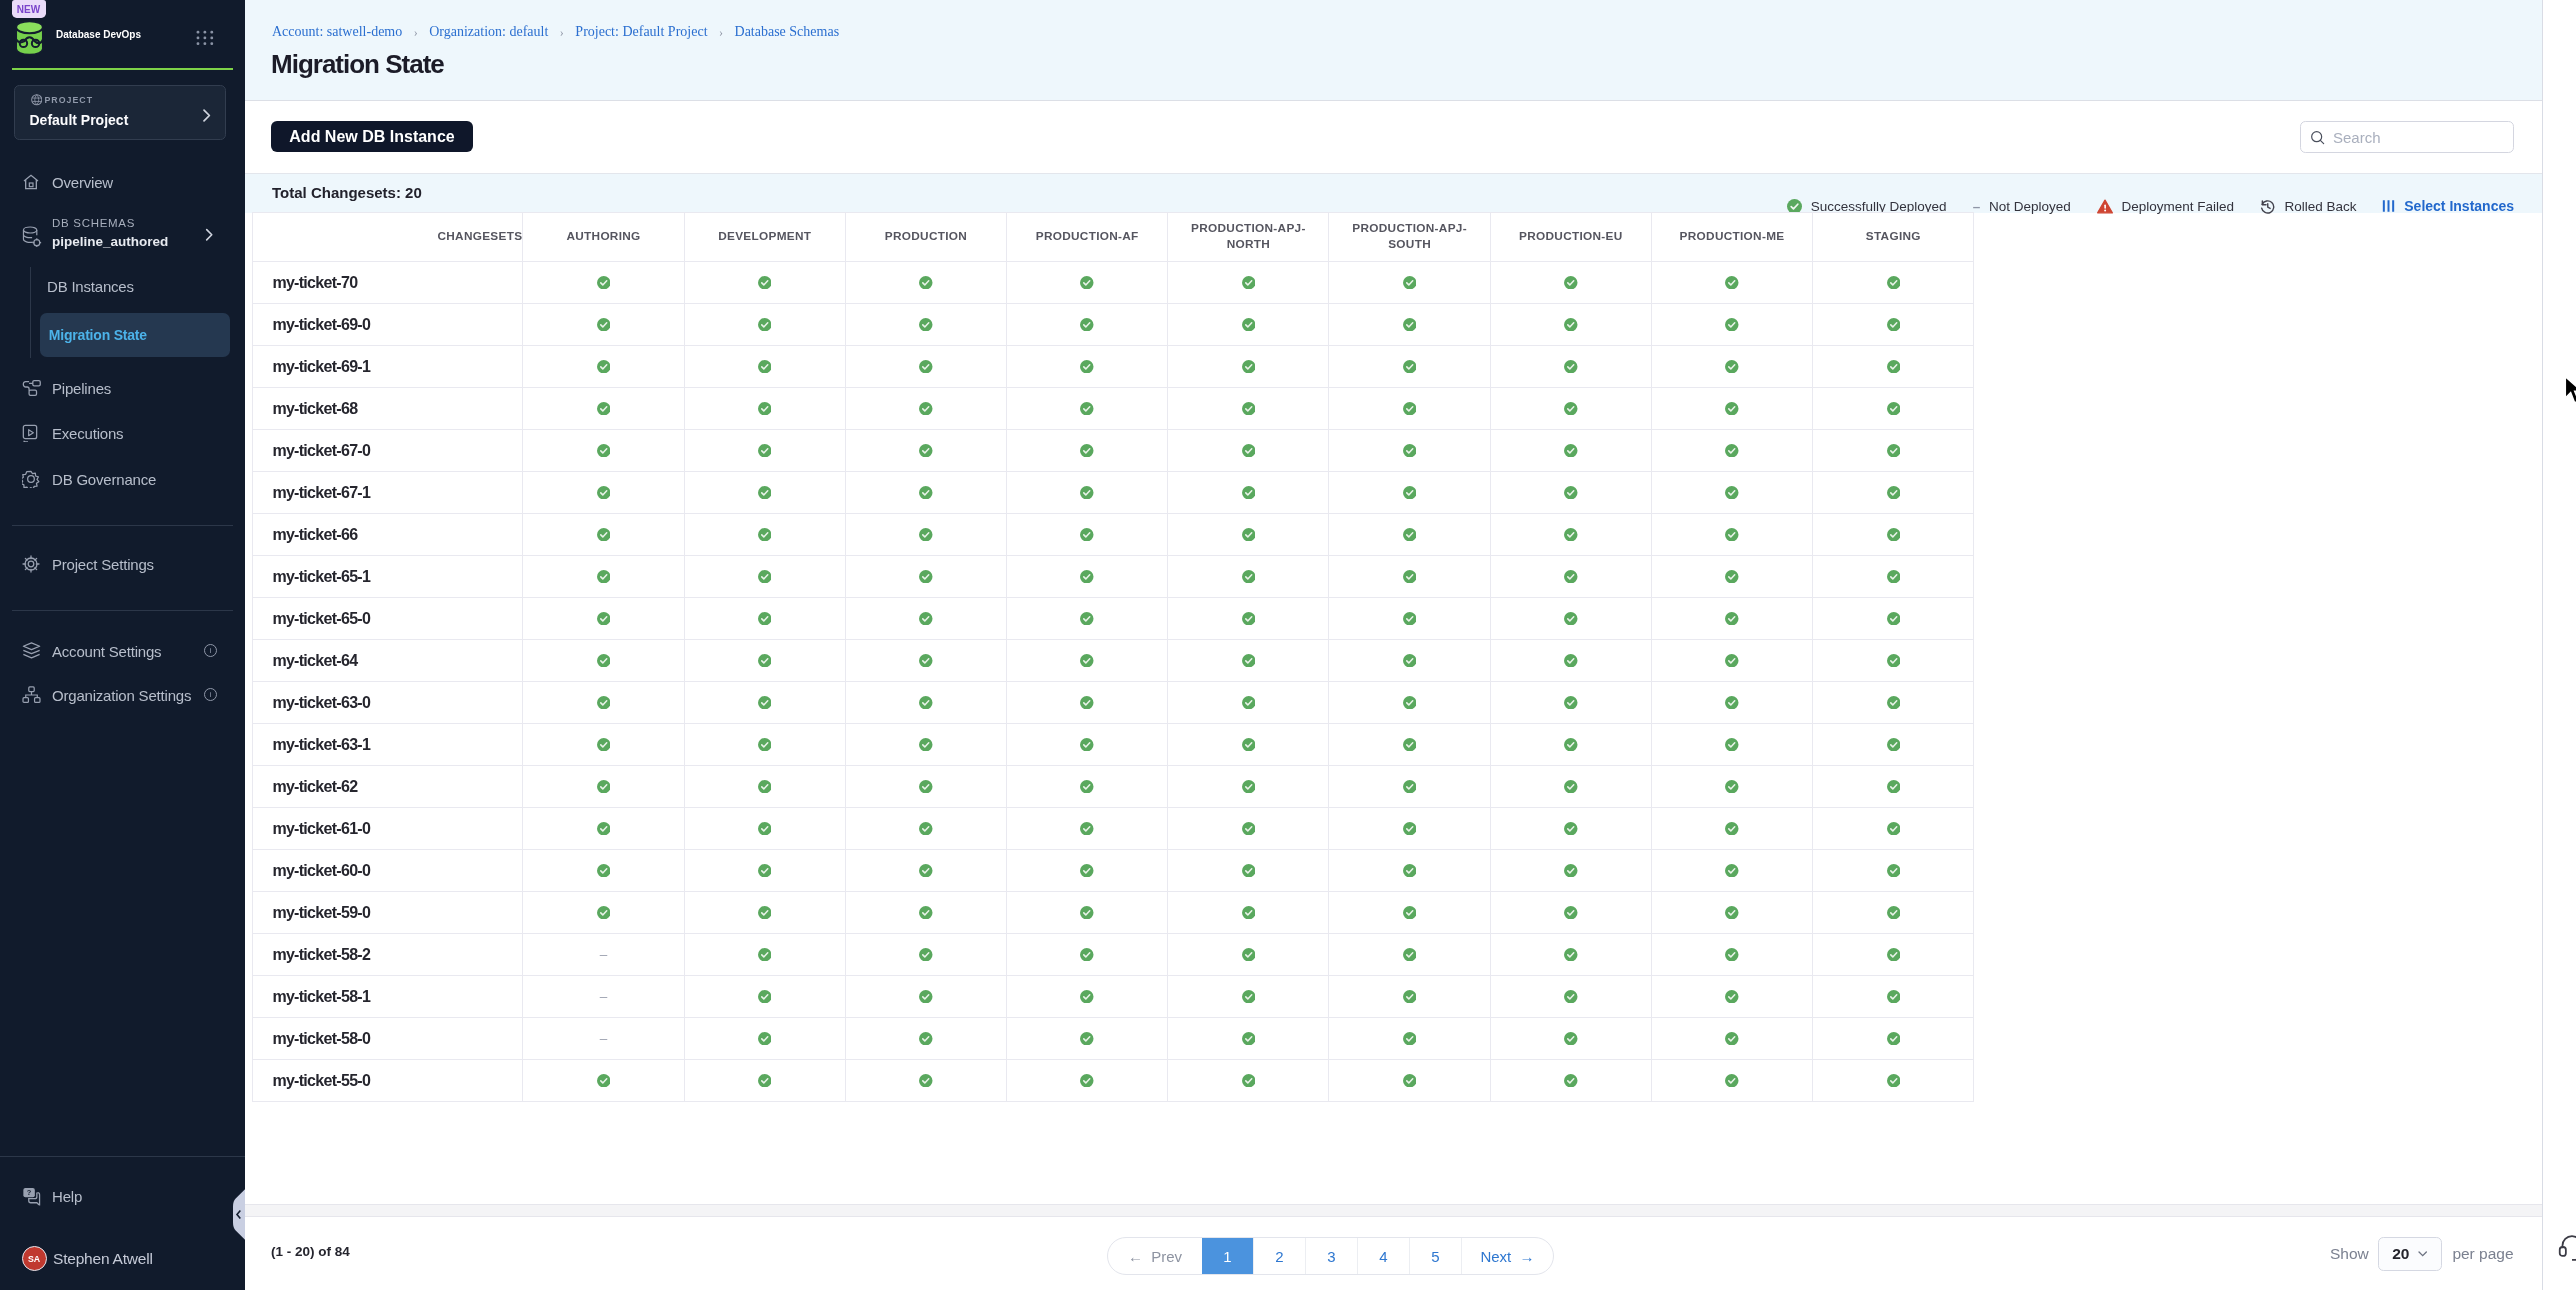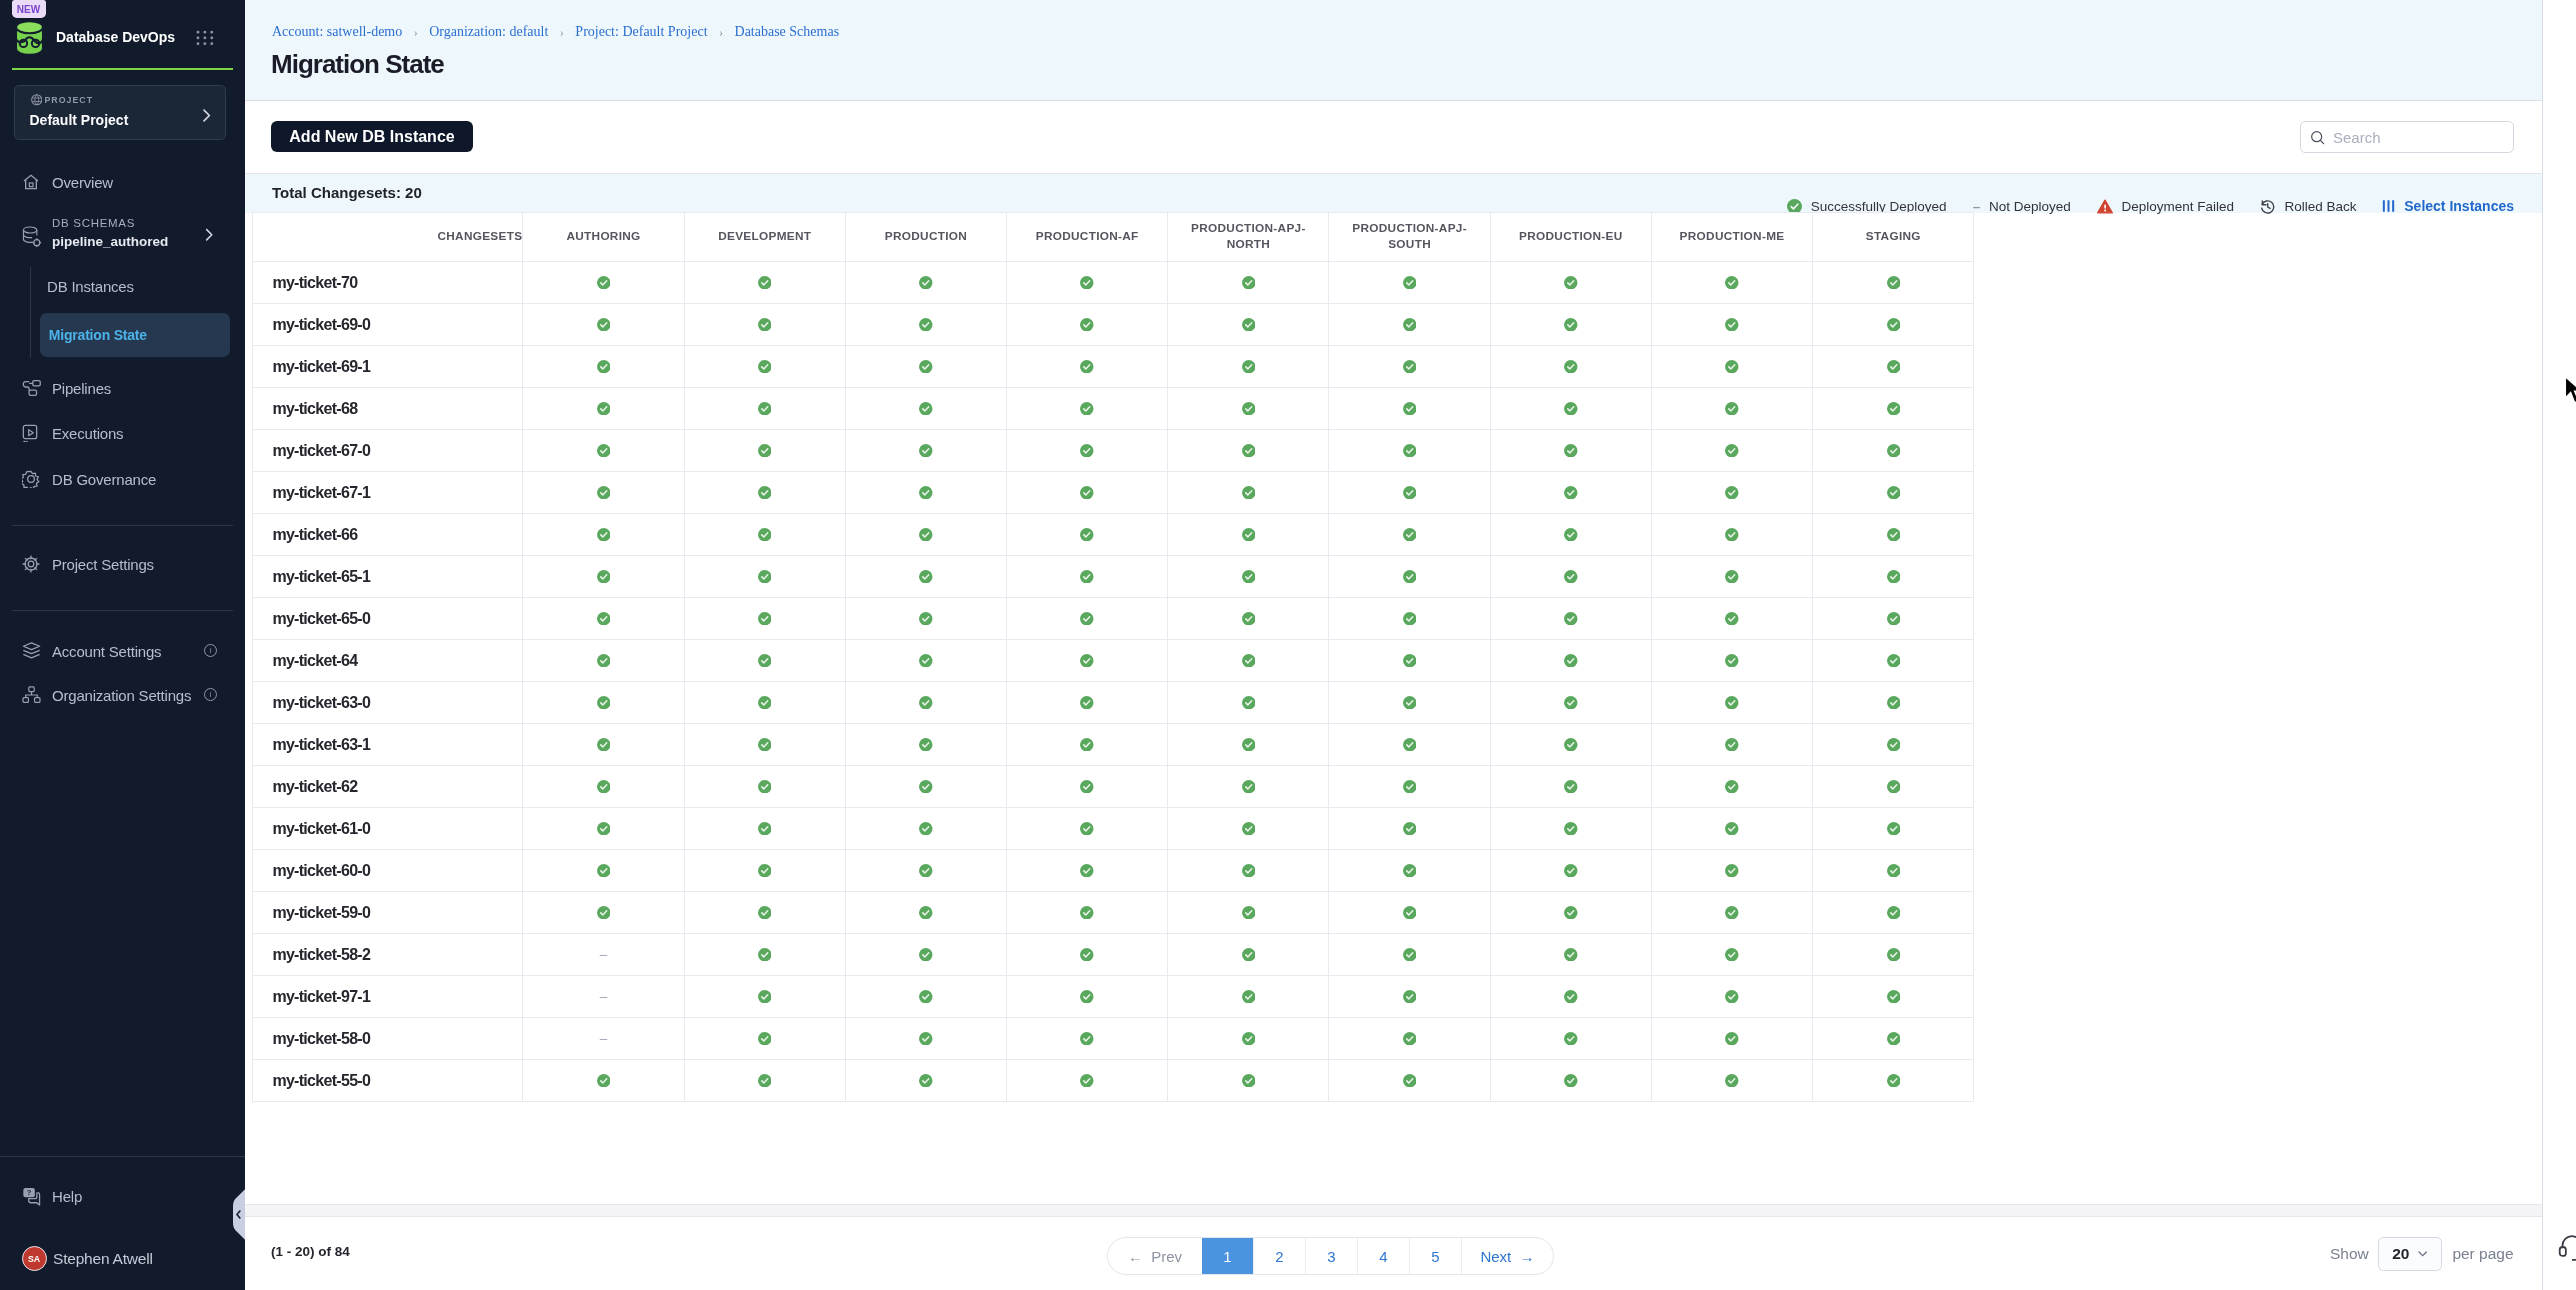--- a/index.html
+++ b/index.html
@@ -6,21 +6,21 @@
   html,body { width:2576px; height:1291px; overflow:hidden; background:#fff;
     font-family:"Liberation Sans", sans-serif; }
 
   
   #sidebar { position:absolute; left:0; top:0; width:245px; height:1291px;
     background:#111b2c; color:#cdd3de; }
   .newbadge { position:absolute; left:11.5px; top:0; width:34px; height:18px;
     background:#eadcf9; color:#7a44cb; font-weight:bold; font-size:10px;
     border-radius:2.7px 2.7px 4.7px 4.7px; display:flex; align-items:center; justify-content:center; }
   .dbicon { position:absolute; left:12px; top:19px; }
-  .brand { position:absolute; left:56px; top:29px; font-size:14px; font-weight:bold; color:#fff; }
+  .brand { position:absolute; left:56px; top:29px; font-size:10px; font-weight:bold; color:#fff; }
   .gridicon { position:absolute; left:196px; top:30px; }
   .greenline { position:absolute; left:12px; top:68px; width:221px; height:2px; background:#7ed348; }
   .projbox { position:absolute; left:13.5px; top:85px; width:212px; height:55px;
     background:#1b2637; border:0.7px solid #323d4f; border-radius:5.4px; }
   .projlabel { position:absolute; left:30px; top:8.8px; font-size:8.8px; letter-spacing:1px;
     color:#9099aa; font-weight:bold; }
   .projname { position:absolute; left:15px; top:26px; font-size:14px; font-weight:bold; color:#fbfbfd; }
   .navitem { position:absolute; left:0; width:245px; height:19px; }
   .navtext { position:absolute; left:52px; top:50%; transform:translateY(-50%);
     font-size:15px; color:#b7becb; letter-spacing:-0.2px; white-space:nowrap; }
@@ -950,21 +950,21 @@
           <td><svg class="gcheck" width="13.5" height="13.5" viewBox="0 0 20 20">
               <circle cx="10" cy="10" r="10" fill="#5aa85e"></circle>
               <path d="M5.6 10.2l3 3 5.8-6.2" stroke="#e8f3e8" stroke-width="2.3" fill="none" stroke-linecap="round" stroke-linejoin="round"></path>
             </svg></td>
           <td><svg class="gcheck" width="13.5" height="13.5" viewBox="0 0 20 20">
               <circle cx="10" cy="10" r="10" fill="#5aa85e"></circle>
               <path d="M5.6 10.2l3 3 5.8-6.2" stroke="#e8f3e8" stroke-width="2.3" fill="none" stroke-linecap="round" stroke-linejoin="round"></path>
             </svg></td>
         </tr>
 <tr>
-          <td>my-ticket-97-1</td>
+          <td>my-ticket-58-1</td>
           <td><span class="dash">–</span></td>
           <td><svg class="gcheck" width="13.5" height="13.5" viewBox="0 0 20 20">
               <circle cx="10" cy="10" r="10" fill="#5aa85e"></circle>
               <path d="M5.6 10.2l3 3 5.8-6.2" stroke="#e8f3e8" stroke-width="2.3" fill="none" stroke-linecap="round" stroke-linejoin="round"></path>
             </svg></td>
           <td><svg class="gcheck" width="13.5" height="13.5" viewBox="0 0 20 20">
               <circle cx="10" cy="10" r="10" fill="#5aa85e"></circle>
               <path d="M5.6 10.2l3 3 5.8-6.2" stroke="#e8f3e8" stroke-width="2.3" fill="none" stroke-linecap="round" stroke-linejoin="round"></path>
             </svg></td>
           <td><svg class="gcheck" width="13.5" height="13.5" viewBox="0 0 20 20">

